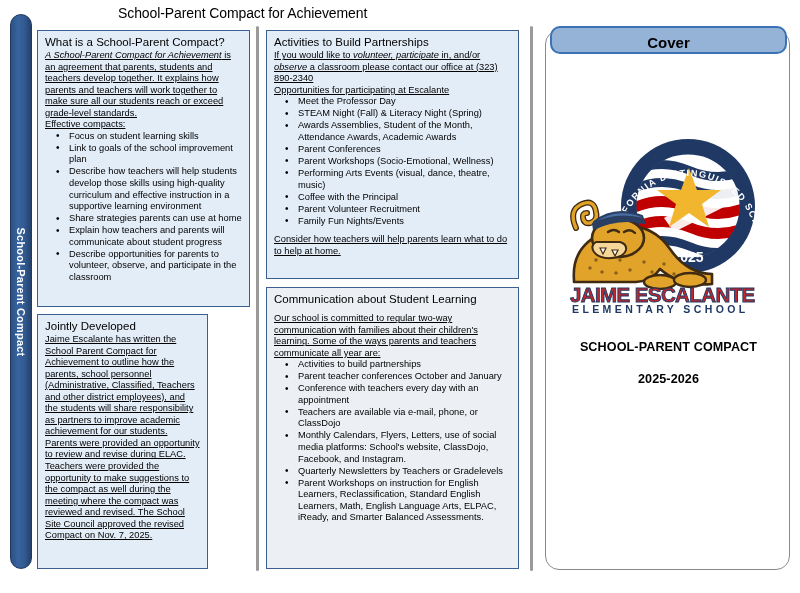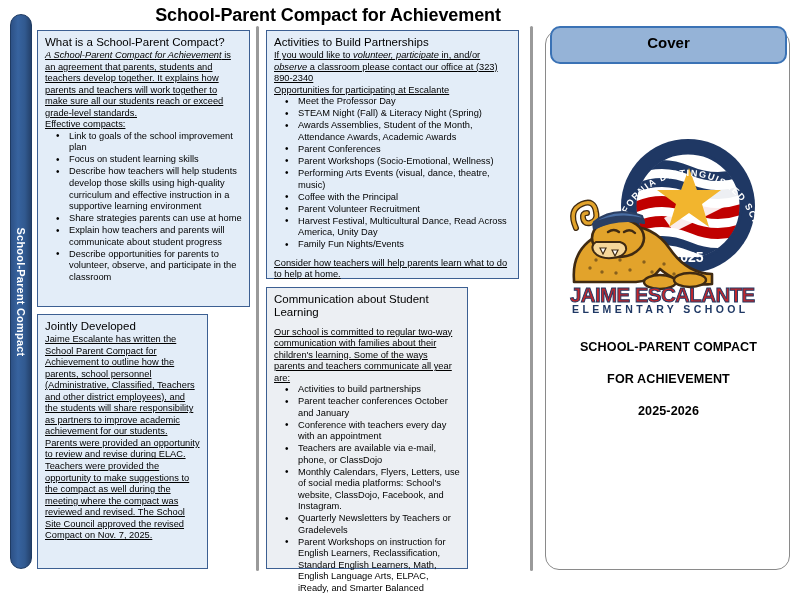--- a/index.html
+++ b/index.html
@@ -46,23 +46,22 @@
     font-weight: bold;
     letter-spacing: 0.2px;
   }
 
   
   .doc-title {
     position: absolute;
     left: 118px;
     top: 5px;
     width: 420px;
-    text-align: center;
-    font-size: 18px;
-    font-weight: bold;
+    font-size: 14px;
+    font-weight: normal;
     letter-spacing: -0.1px;
   }
 
   
   .fold {
     position: absolute;
     top: 26px;
     width: 3px;
     height: 545px;
     background: #9a9a9a;
@@ -111,40 +110,40 @@
     position: absolute;
     left: -13px;
     top: -0.5px;
     font-size: 10px;
   }
 
   
   #panel-what   { left: 37px;  top: 30px;  width: 213px; height: 277px; }
   #panel-joint  { left: 37px;  top: 314px; width: 171px; height: 255px; }
   #panel-activities { left: 266px; top: 30px;  width: 253px; height: 249px; }
-  #panel-comm   { left: 266px; top: 287px; width: 202px; height: 282px; }
+  #panel-comm   { left: 266px; top: 287px; width: 253px; height: 282px; }
 
   
   .cover-col {
     position: absolute;
     left: 545px;
     top: 30px;
     width: 245px;
     height: 540px;
     box-sizing: border-box;
     border: 1.5px solid #8a8a8a;
     border-radius: 14px;
     background: #ffffff;
   }
   .cover-pill {
     position: absolute;
     left: 550px;
     top: 26px;
     width: 237px;
-    height: 38px;
+    height: 28px;
     box-sizing: border-box;
     border: 2px solid #3a72b5;
     border-radius: 10px;
     background: #95b3d7;
     text-align: center;
     line-height: 29px;
     font-size: 15px;
     font-weight: bold;
     color: #000;
   }
@@ -182,22 +181,22 @@
   <div class="doc-title">School-Parent Compact for Achievement</div>
 
   <div class="fold f1"></div>
   <div class="fold f2"></div>
 
   <div class="panel" id="panel-what">
     <h2>What is a School-Parent Compact?</h2>
     <p><i>A School-Parent Compact for Achievement</i><span> is an agreement that parents, students and teachers develop together. It explains how parents and teachers will work together to make sure all our students reach or exceed grade-level standards.</span></p>
     <p>Effective compacts:</p>
     <ul class="bullets">
+      <li>Focus on student learning skills</li>
       <li>Link to goals of the school improvement plan</li>
-      <li>Focus on student learning skills</li>
       <li>Describe how teachers will help students develop those skills using high-quality curriculum and effective instruction in a supportive learning environment</li>
       <li>Share strategies parents can use at home</li>
       <li>Explain how teachers and parents will communicate about student progress</li>
       <li>Describe opportunities for parents to volunteer, observe, and participate in the classroom</li>
     </ul>
   </div>
 
   <div class="panel" id="panel-joint">
     <h2>Jointly Developed</h2>
     <p>Jaime Escalante has written the School Parent Compact for Achievement to outline how the parents, school personnel (Administrative, Classified, Teachers and other district employees), and the students will share responsibility as partners to improve academic achievement for our students. Parents were provided an opportunity to review and revise during ELAC. Teachers were provided the opportunity to make suggestions to the compact as well during the meeting where the compact was reviewed and revised. The School Site Council approved the revised Compact on Nov. 7, 2025.</p>
@@ -209,21 +208,20 @@
     <p>Opportunities for participating at Escalante</p>
     <ul class="bullets">
       <li>Meet the Professor Day</li>
       <li>STEAM Night (Fall) &amp; Literacy Night (Spring)</li>
       <li>Awards Assemblies, Student of the Month, Attendance Awards, Academic Awards</li>
       <li>Parent Conferences</li>
       <li>Parent Workshops (Socio-Emotional, Wellness)</li>
       <li>Performing Arts Events (visual, dance, theatre, music)</li>
       <li>Coffee with the Principal</li>
       <li>Parent Volunteer Recruitment</li>
-      <li>Harvest Festival, Multicultural Dance, Read Across America, Unity Day</li>
       <li>Family Fun Nights/Events</li>
     </ul>
     <p class="gap">Consider how teachers will help parents learn what to do to help at home.</p>
   </div>
 
   <div class="panel grayish" id="panel-comm">
     <h2>Communication about Student Learning</h2>
     <p class="gap">Our school is committed to regular two-way communication with families about their children's learning. Some of the ways parents and teachers communicate all year are:</p>
     <ul class="bullets">
       <li>Activities to build partnerships</li>
@@ -312,17 +310,16 @@
         <ellipse cx="134" cy="148" rx="16" ry="7" fill="#e2a32b" stroke="#3f2a12" stroke-width="2.4"></ellipse>
       </g>
 
       <text x="14" y="170" font-family="'Liberation Sans', sans-serif" font-size="20.5" font-weight="bold" fill="#c0272d" stroke="#1f3864" stroke-width="0.9" letter-spacing="-0.6">JAIME ESCALANTE</text>
       <text x="16" y="181" font-family="'Liberation Sans', sans-serif" font-size="10.5" font-weight="bold" fill="#1f3864" letter-spacing="3.4">ELEMENTARY SCHOOL</text>
     </svg>
   </div>
 
   <div class="cover-lines">
     <div>SCHOOL-PARENT COMPACT</div>
-    <div>FOR ACHIEVEMENT</div>
     <div>2025-2026</div>
   </div>
 
 </div>
 
 </body></html>

